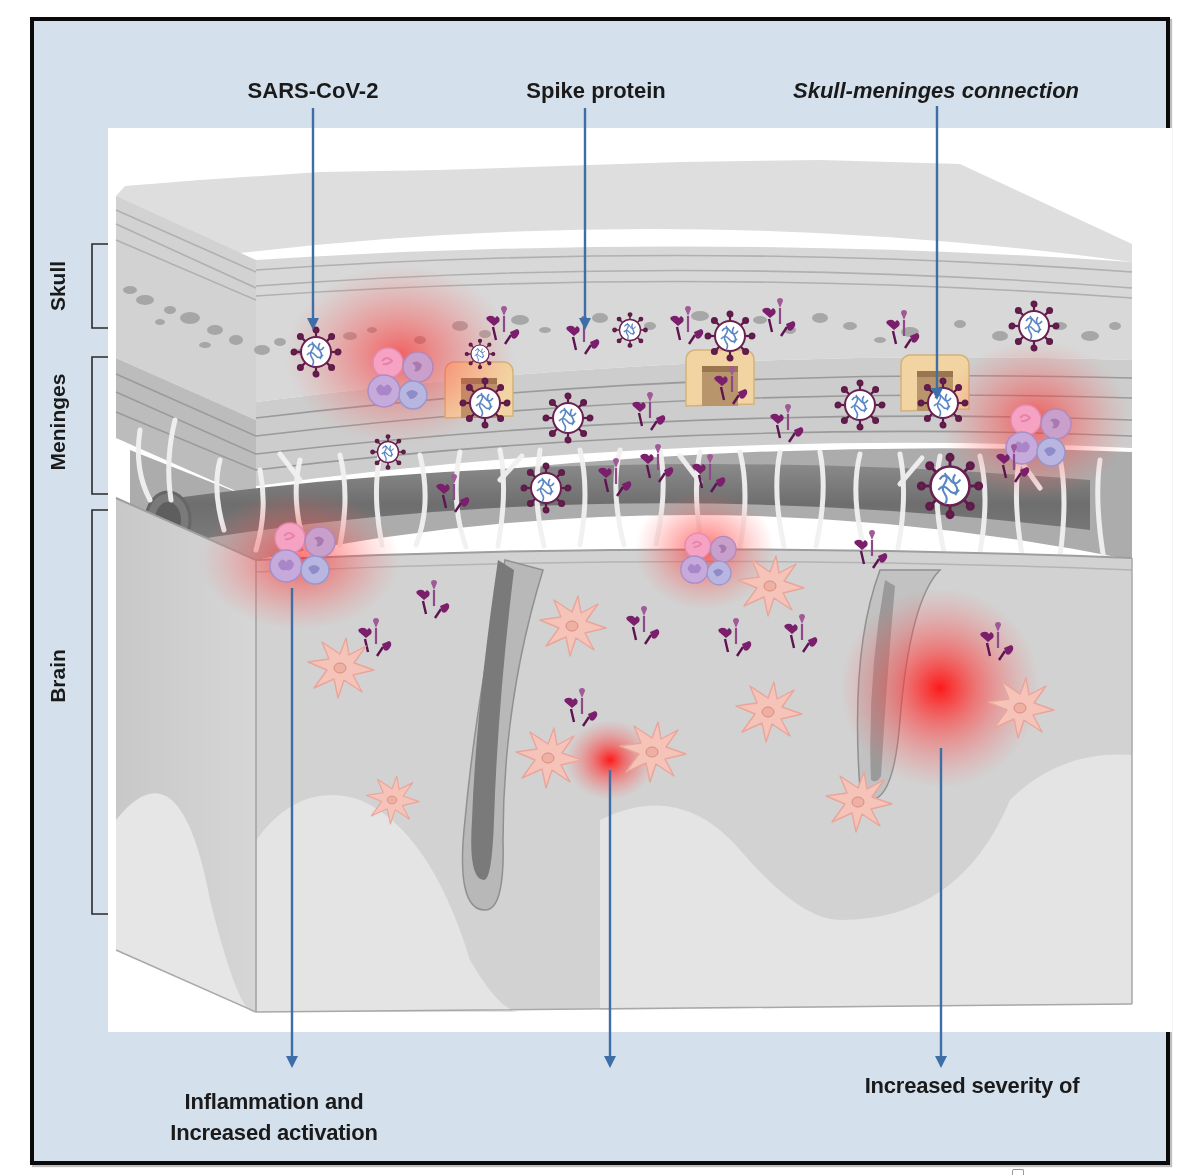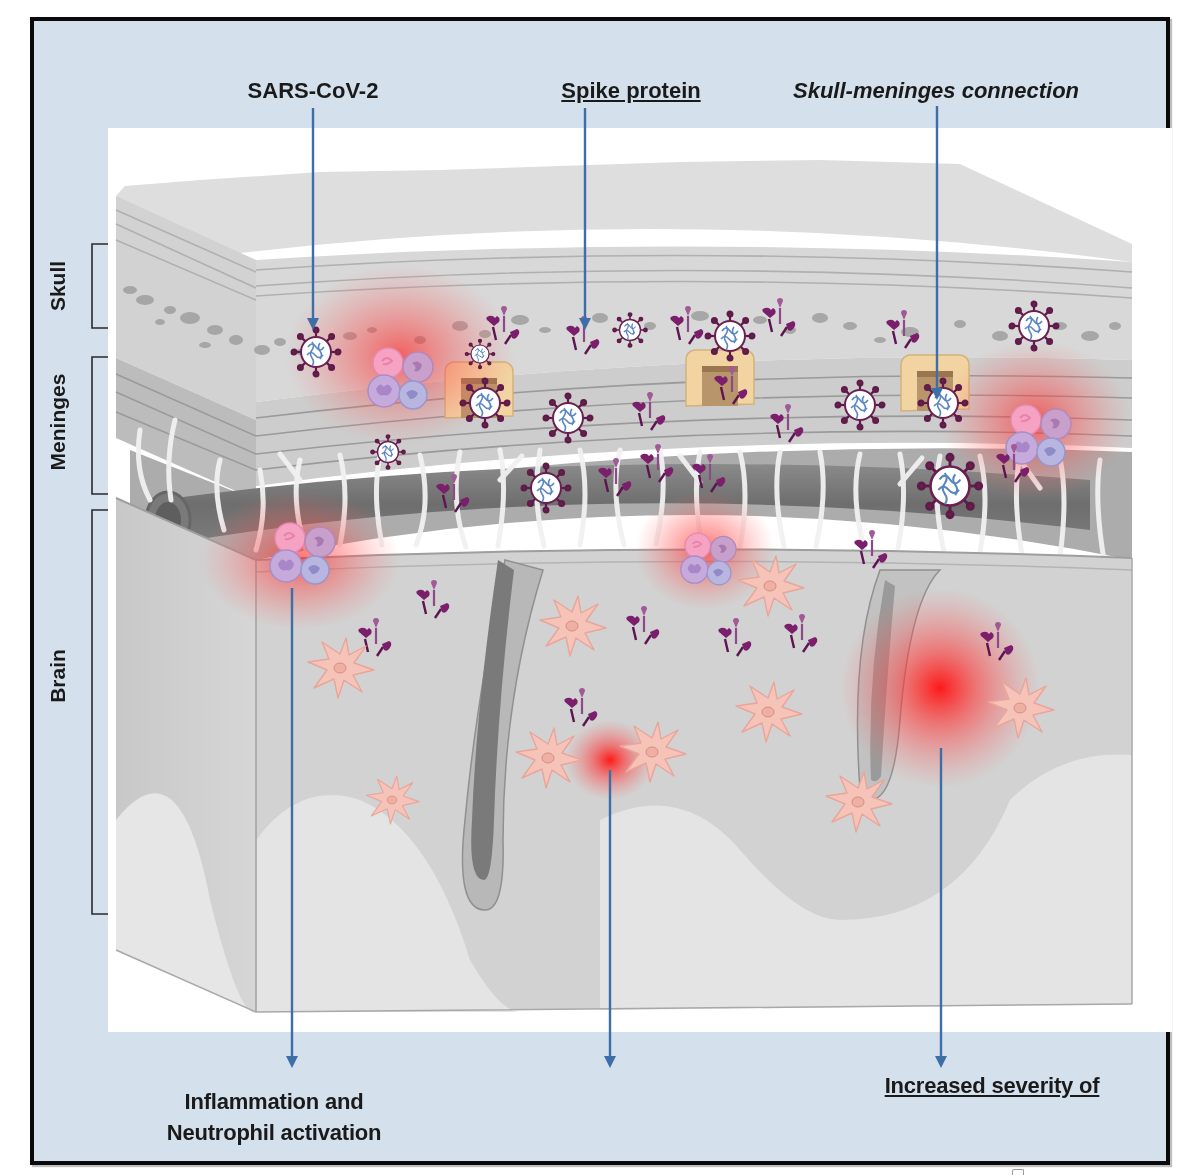--- a/index.html
+++ b/index.html
@@ -307,30 +307,30 @@
     <line x1="292" y1="588" x2="292" y2="1058"></line>
       <path d="M286,1056 L292,1068 L298,1056 Z" stroke="none"></path>
     <line x1="610" y1="770" x2="610" y2="1058"></line>
       <path d="M604,1056 L610,1068 L616,1056 Z" stroke="none"></path>
     <line x1="941" y1="748" x2="941" y2="1058"></line>
       <path d="M935,1056 L941,1068 L947,1056 Z" stroke="none"></path>
   </g>
 </svg>
 
 <div class="top-label" style="left:313px;">SARS-CoV-2</div>
-<div class="top-label" style="left:631px;text-decoration:underline;">Spike protein</div>
+<div class="top-label" style="left:596px;">Spike protein</div>
 <div class="top-label" style="left:936px;font-style:italic;">Skull-meninges connection</div>
 
 <div class="side-label" style="left:58px; top:286px;">Skull</div>
 <div class="side-label" style="left:58px; top:422px;">Meninges</div>
 <div class="side-label" style="left:58px; top:676px;">Brain</div>
 
 <div class="bottom-label" style="left:274px;margin-top:16px;">
   <span>Inflammation and</span>
-  <span>Neutrophil activation</span>
+  <span>Increased activation</span>
 </div>
 <div class="bottom-label" style="left:622px;">
 </div>
-<div class="bottom-label" style="left:992px;text-decoration:underline;">
+<div class="bottom-label" style="left:972px;">
   <span>Increased severity of</span>
 </div>
 
 <div id="corner-mark"></div>
 
 </body></html>

